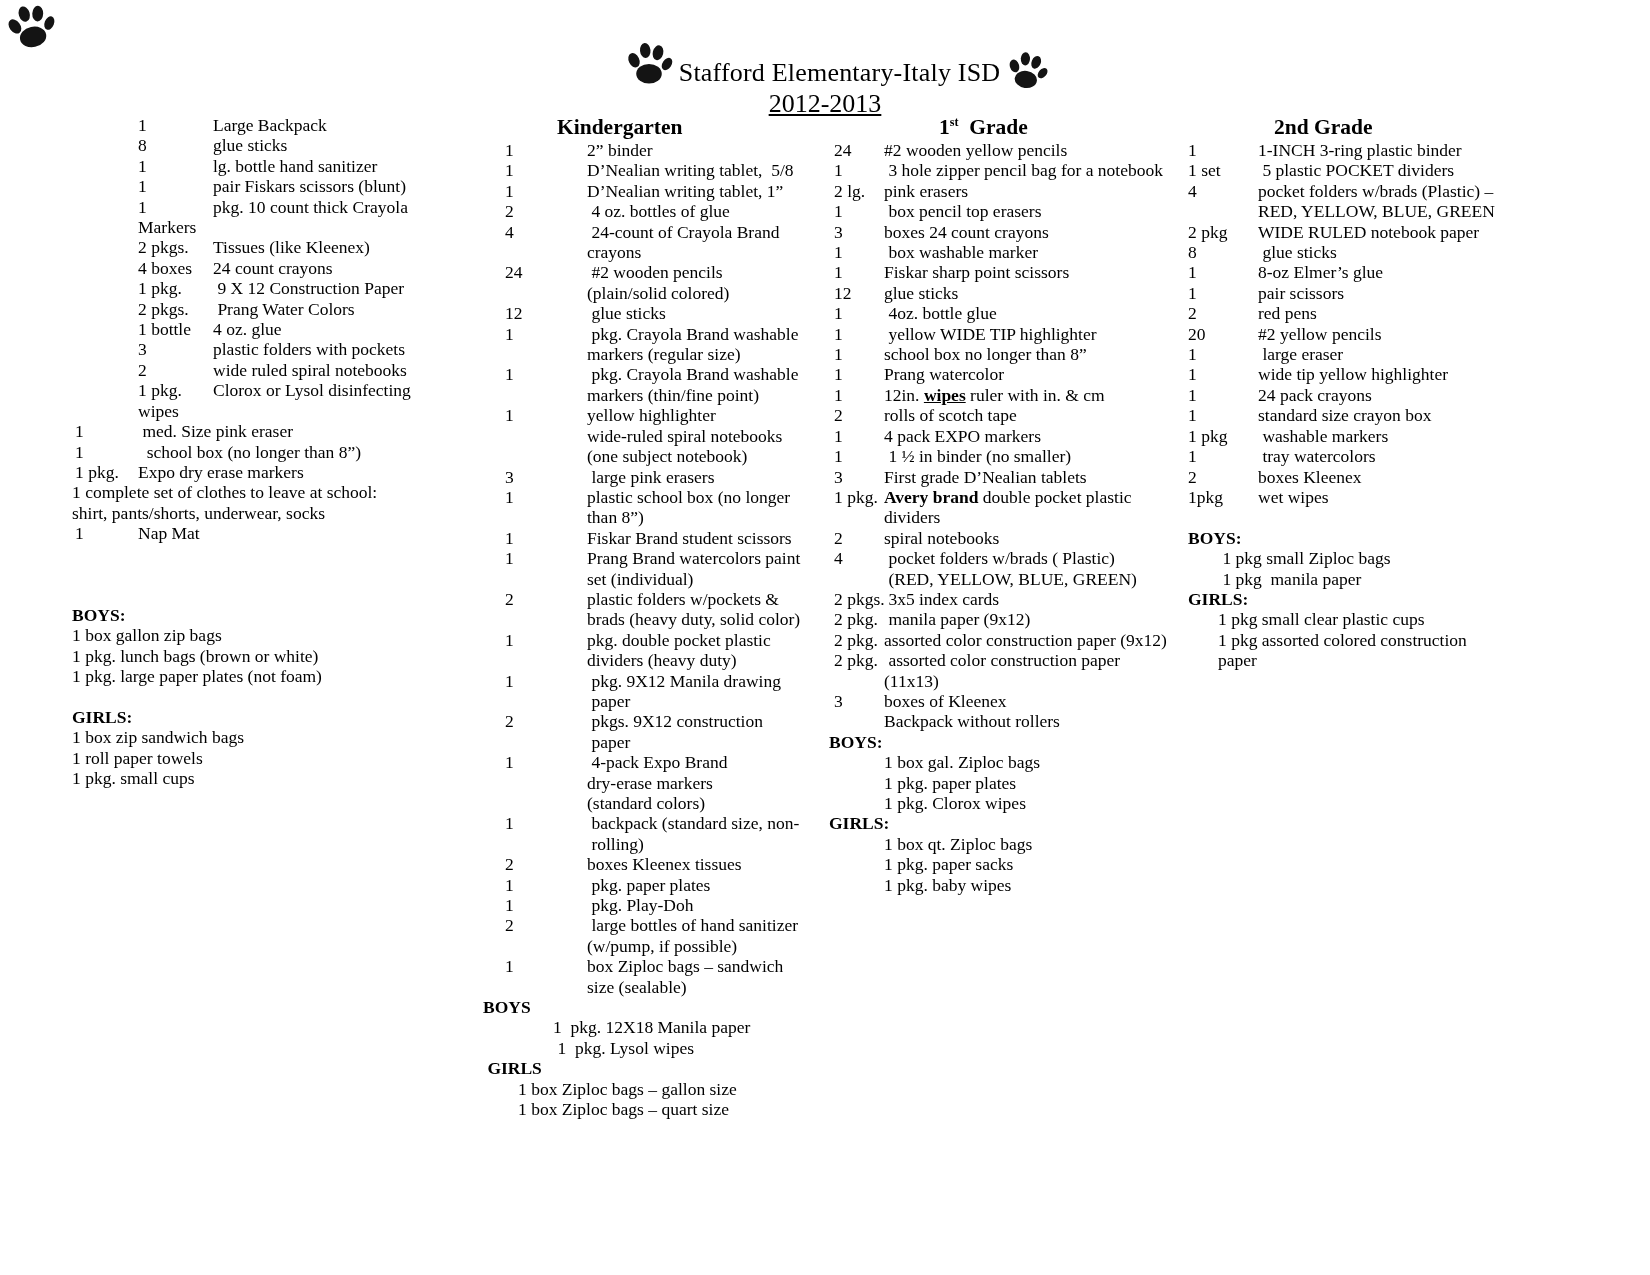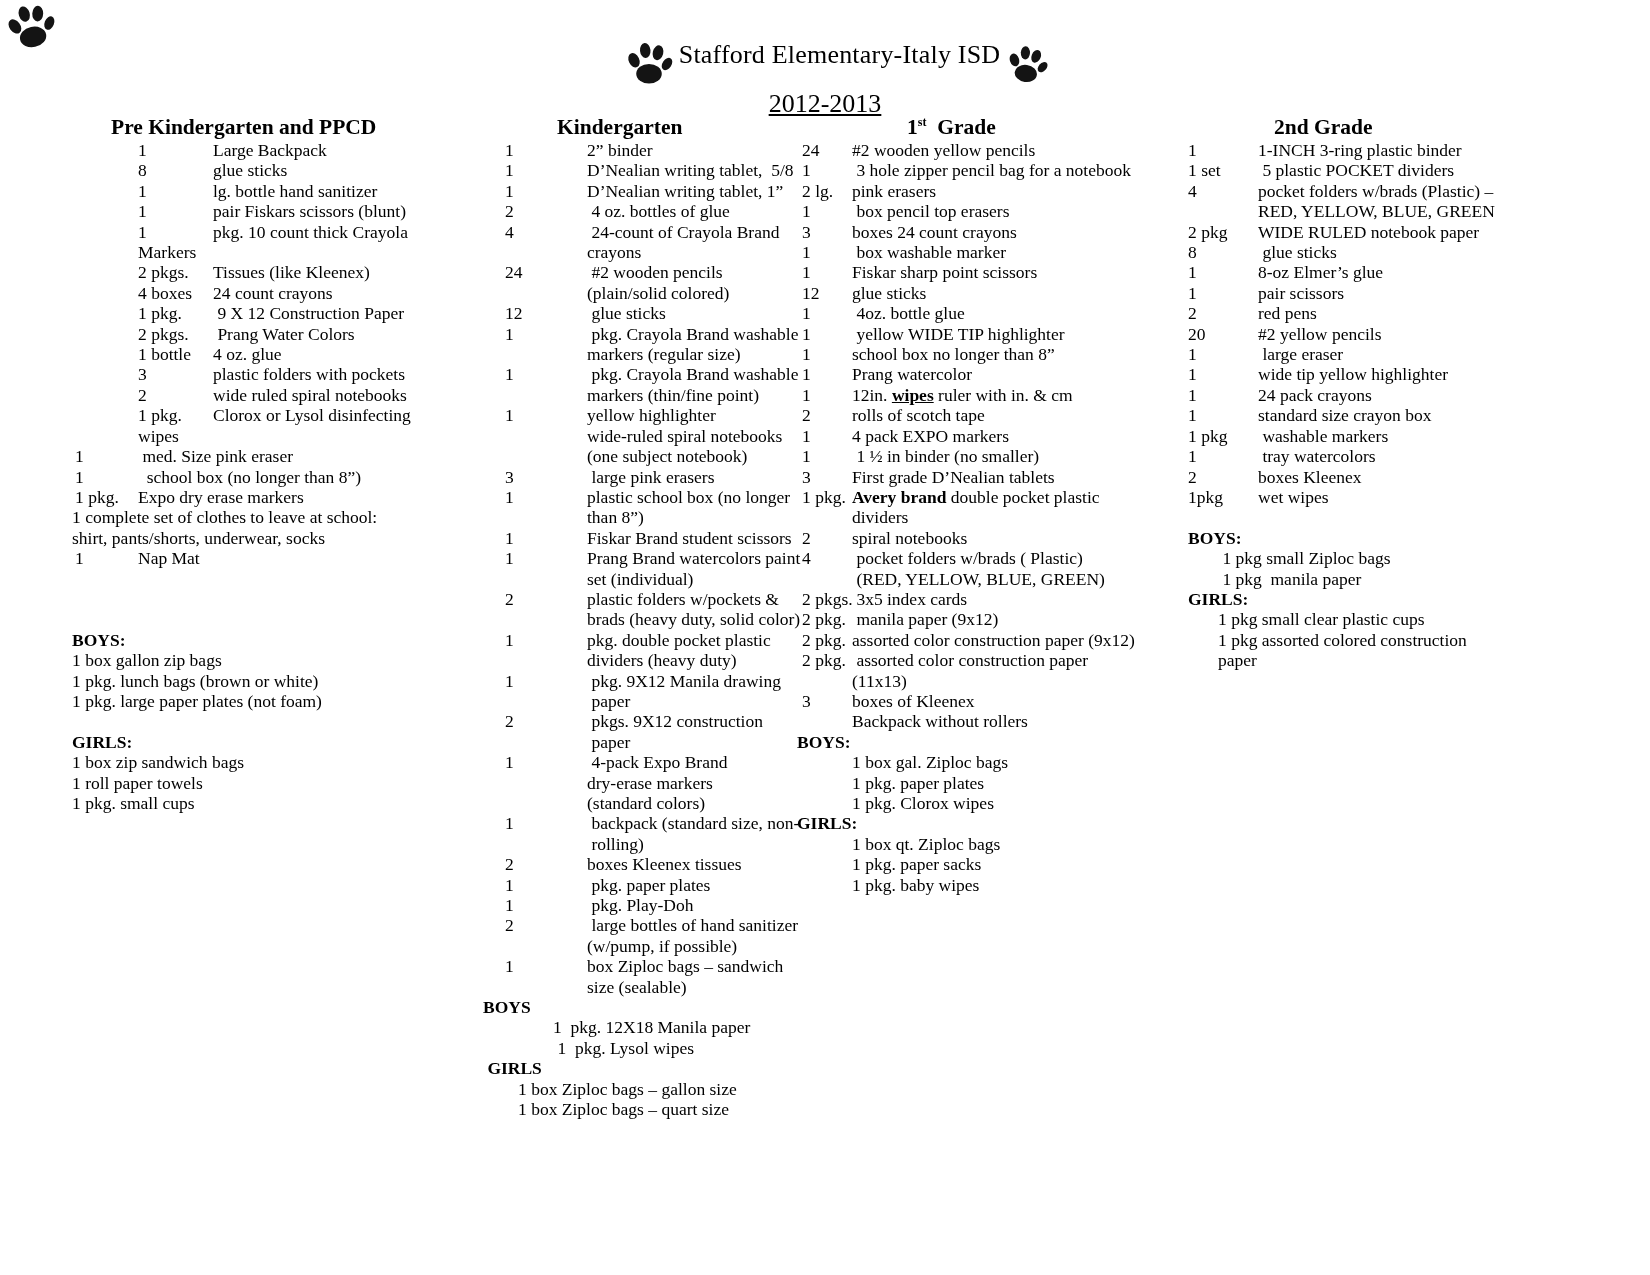--- a/index.html
+++ b/index.html
@@ -8,21 +8,21 @@
     background:#ffffff;
     font-family:"Liberation Serif", serif;
     color:#000;
     position:relative;
     overflow:hidden;
   }
   .paw { position:absolute; }
   .paw svg { display:block; }
 
   .title-wrap { position:absolute; left:0; top:40px; width:1650px; text-align:center; }
-  .title-row { display:flex; justify-content:center; align-items:flex-start; gap:6px;padding-left:23px; }
+  .title-row { display:flex; justify-content:center; align-items:flex-end; gap:6px;padding-left:23px; }
   .title-text { font-size:26px; font-weight:normal; letter-spacing:0.2px; }
   .year-text { font-size:26px; margin-top:1px;text-decoration:underline; }
 
   .col { position:absolute; top:115px; }
   .col-header { font-size:21.5px; font-weight:bold; line-height:24px; white-space:pre; margin-bottom:1px; }
   .col sup { font-size:12px; vertical-align:super; line-height:0; }
 
   .row { display:flex; font-size:17.5px; line-height:20.4px; white-space:pre; }
   .qty { flex:none; display:inline-block; }
   .desc { flex:none; }
@@ -38,21 +38,21 @@
   .c0 .si { }
 
   
   .c1 { left:483px; width:380px; }
   .c1 .col-header { margin-left:74px; }
   .c1 .row .qty { padding-left:22px; width:104px; }
   .c1 .si  { margin-left:70px; }
   .c1 .si2 { margin-left:35px; }
 
   
-  .c2 { left:797px; width:395px; }
+  .c2 { left:829px; width:395px; }
   .c2 .col-header { margin-left:110px; }
   .c2 .row .qty { padding-left:5px; width:55px; }
   .c2 .si { margin-left:55px; }
 
   
   .c3 { left:1188px; width:340px; }
   .c3 .col-header { margin-left:86px; }
   .c3 .row .qty { width:70px; }
   .c3 .si { margin-left:30px; }
 
@@ -97,21 +97,20 @@
           <ellipse cx="44" cy="17" rx="7" ry="10" transform="rotate(14 44 17)"></ellipse>
           <ellipse cx="56" cy="32" rx="6" ry="9" transform="rotate(34 56 32)"></ellipse>
         </g>
       </svg>
     </span>
   </div>
   <div class="year-text">2012-2013</div>
 </div>
 
 <div class="col c0">
-  <div class="col-header"><span>Pre Kindergarten and PPCD</span></div>
   <div class="col-body">
       <div class="row"><span class="qty">1</span><span class="desc">Large Backpack</span></div>
       <div class="row"><span class="qty">8</span><span class="desc">glue sticks</span></div>
       <div class="row"><span class="qty">1</span><span class="desc">lg. bottle hand sanitizer</span></div>
       <div class="row"><span class="qty">1</span><span class="desc">pair Fiskars scissors (blunt)</span></div>
       <div class="row"><span class="qty">1</span><span class="desc">pkg. 10 count thick Crayola</span></div>
       <div class="row"><span class="qty">Markers</span><span class="desc"></span></div>
       <div class="row"><span class="qty">2 pkgs.</span><span class="desc">Tissues (like Kleenex)</span></div>
       <div class="row"><span class="qty">4 boxes</span><span class="desc">24 count crayons</span></div>
       <div class="row"><span class="qty">1 pkg.</span><span class="desc"> 9 X 12 Construction Paper</span></div>

